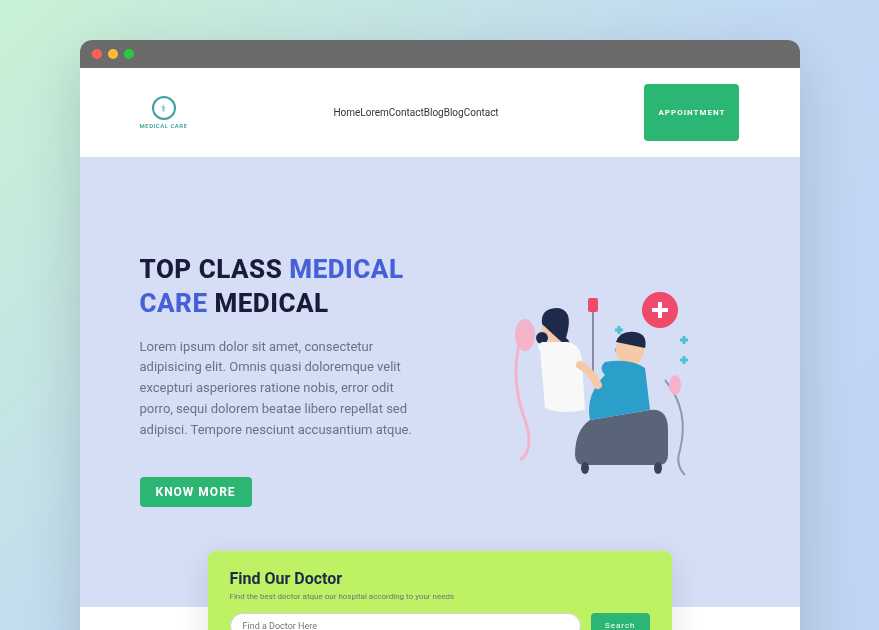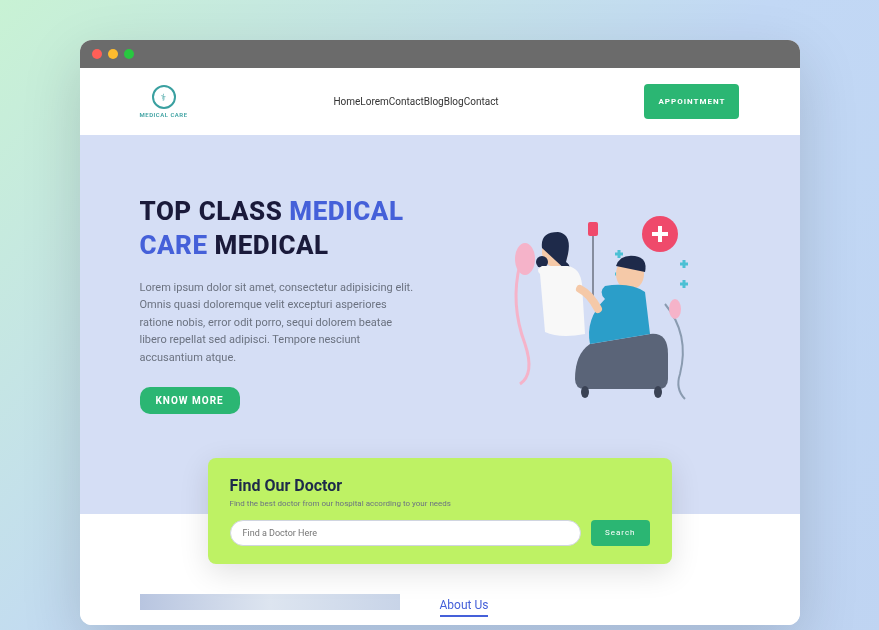--- a/index.html
+++ b/index.html
@@ -8,27 +8,27 @@
 .titlebar{background:#6b6b6b;height:28px;display:flex;align-items:center;padding:0 12px;gap:6px}
 .dot{width:10px;height:10px;border-radius:50%}
 .dot-r{background:#ff5f57}.dot-y{background:#febc2e}.dot-g{background:#28c840}
 .header{display:flex;align-items:center;justify-content:space-between;padding:16px 60px;background:#fff}
 .logo{display:flex;flex-direction:column;align-items:center}
 .logo-circle{width:24px;height:24px;border:2px solid #3aa0a0;border-radius:50%;display:flex;align-items:center;justify-content:center;margin-bottom:2px}
 .logo-inner{font-size:10px;color:#3aa0a0}
 .logo-text{font-size:6px;color:#3aa0a0;font-weight:600;letter-spacing:0.5px}
 .nav{display:flex;}
 .nav a{font-size:10px;color:#333;text-decoration:none;cursor:pointer}
-.appt-btn{background:#2bb673;color:#fff;border:none;padding:13px 14px;font-size:8px;font-weight:700;letter-spacing:1px;border-radius:4px;cursor:pointer}
-.hero{background:#d5def5;padding:60px 60px 100px;display:flex;gap:40px;position:relative}
+.appt-btn{background:#2bb673;color:#fff;border:none;padding:24px 14px;font-size:8px;font-weight:700;letter-spacing:1px;border-radius:4px;cursor:pointer}
+.hero{background:#d5def5;padding:96px 60px 100px;display:flex;gap:40px;position:relative}
 .hero-left{flex:1}
 .hero-title{font-size:26px;font-weight:800;color:#1a1a3a;line-height:1.3;margin-bottom:16px;letter-spacing:0.5px}
 .hero-title .hl{color:#4560d9}
-.hero-text{font-size:11px;color:#6b7280;line-height:1.6;margin-bottom:20px;max-width:280px}
-.know-btn{background:#2bb673;color:#fff;border:none;padding:8px 16px;font-size:10px;font-weight:700;letter-spacing:1px;border-radius:10px;cursor:pointer}
+.hero-text{font-size:13px;color:#6b7280;line-height:1.6;margin-bottom:36px;max-width:280px}
+.know-btn{background:#2bb673;color:#fff;border:none;padding:8px 16px;font-size:12px;font-weight:700;letter-spacing:1px;border-radius:4px;cursor:pointer}
 .hero-right{flex:1;display:flex;align-items:center;justify-content:center}
 .illus{width:220px;height:200px;position:relative}
 .search-card{position:absolute;left:50%;transform:translateX(-50%);bottom:-50px;background:#bef264;border-radius:8px;box-shadow:0 8px 30px rgba(0,0,0,0.12);padding:18px 22px;width:464px}
 .search-title{font-size:16px;font-weight:700;color:#1e2a4a;margin-bottom:4px}
 .search-sub{font-size:8px;color:#6b7280;margin-bottom:12px}
 .search-row{display:flex;gap:10px}
 .search-input{flex:1;border:1px solid #d0d5e0;border-radius:16px;padding:7px 12px;font-size:9px;color:#999;outline:none}
 .search-btn{background:#2bb673;color:#fff;border:none;padding:7px 14px;font-size:8px;font-weight:400;letter-spacing:1px;border-radius:4px;cursor:pointer}
 .about-section{background:#fff;padding:80px 60px 8px;display:flex;gap:40px;align-items:flex-start}
 .about-img{width:260px;height:16px;background:linear-gradient(90deg,#b8c5e0 0%,#dde5f0 50%,#c8d4e8 100%);overflow:hidden}
@@ -95,21 +95,21 @@
           <path d="M50 70 Q45 65 52 62 L78 62 Q90 64 92 80 L95 130 Q70 135 55 128 L50 70" fill="#f8f8f8"></path>
           <path d="M90 85 Q100 90 108 105" stroke="#f5c9a8" stroke-width="8" stroke-linecap="round" fill="none"></path>
           <ellipse cx="95" cy="188" rx="4" ry="6" fill="#3a4254"></ellipse>
           <ellipse cx="168" cy="188" rx="4" ry="6" fill="#3a4254"></ellipse>
         </svg>
       </div>
     </div>
 
     <div class="search-card">
       <div class="search-title">Find Our Doctor</div>
-      <div class="search-sub">Find the best doctor from our hospital according to your needs</div>
+      <div class="search-sub">Find the best doctor atque our hospital according to your needs</div>
       <div class="search-row">
         <input class="search-input" placeholder="Find a Doctor Here" style="">
         <button class="search-btn">Search</button>
       </div>
     </div>
   </div>
 
   <div class="about-section">
     <div class="about-img"></div>
     <div class="about-right">

